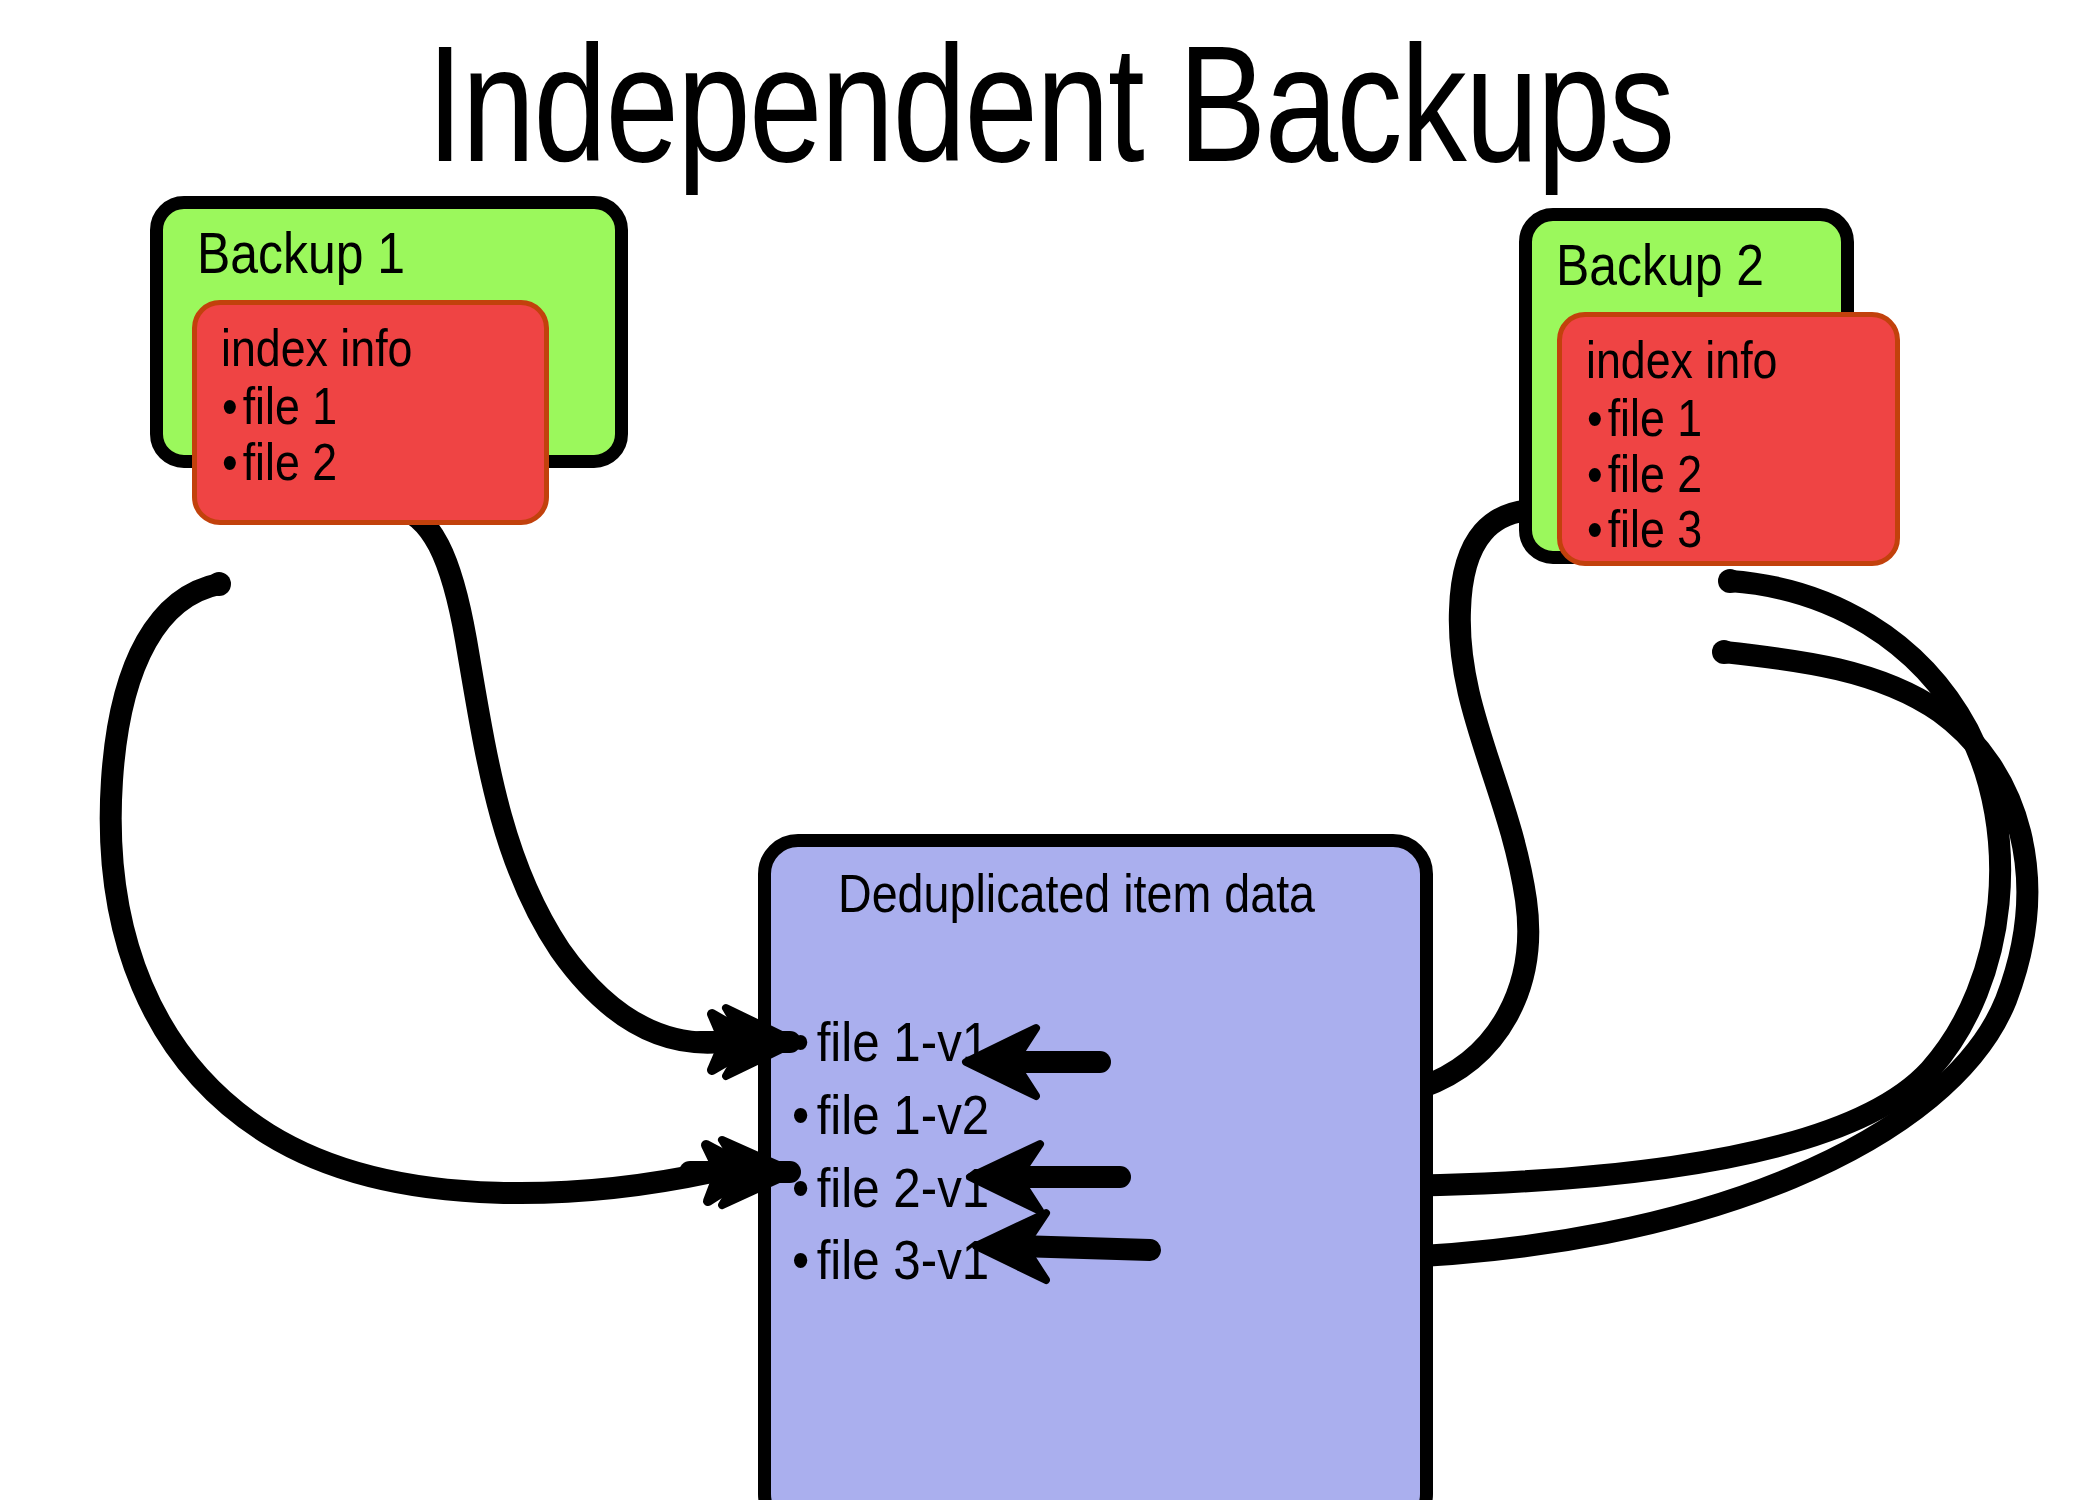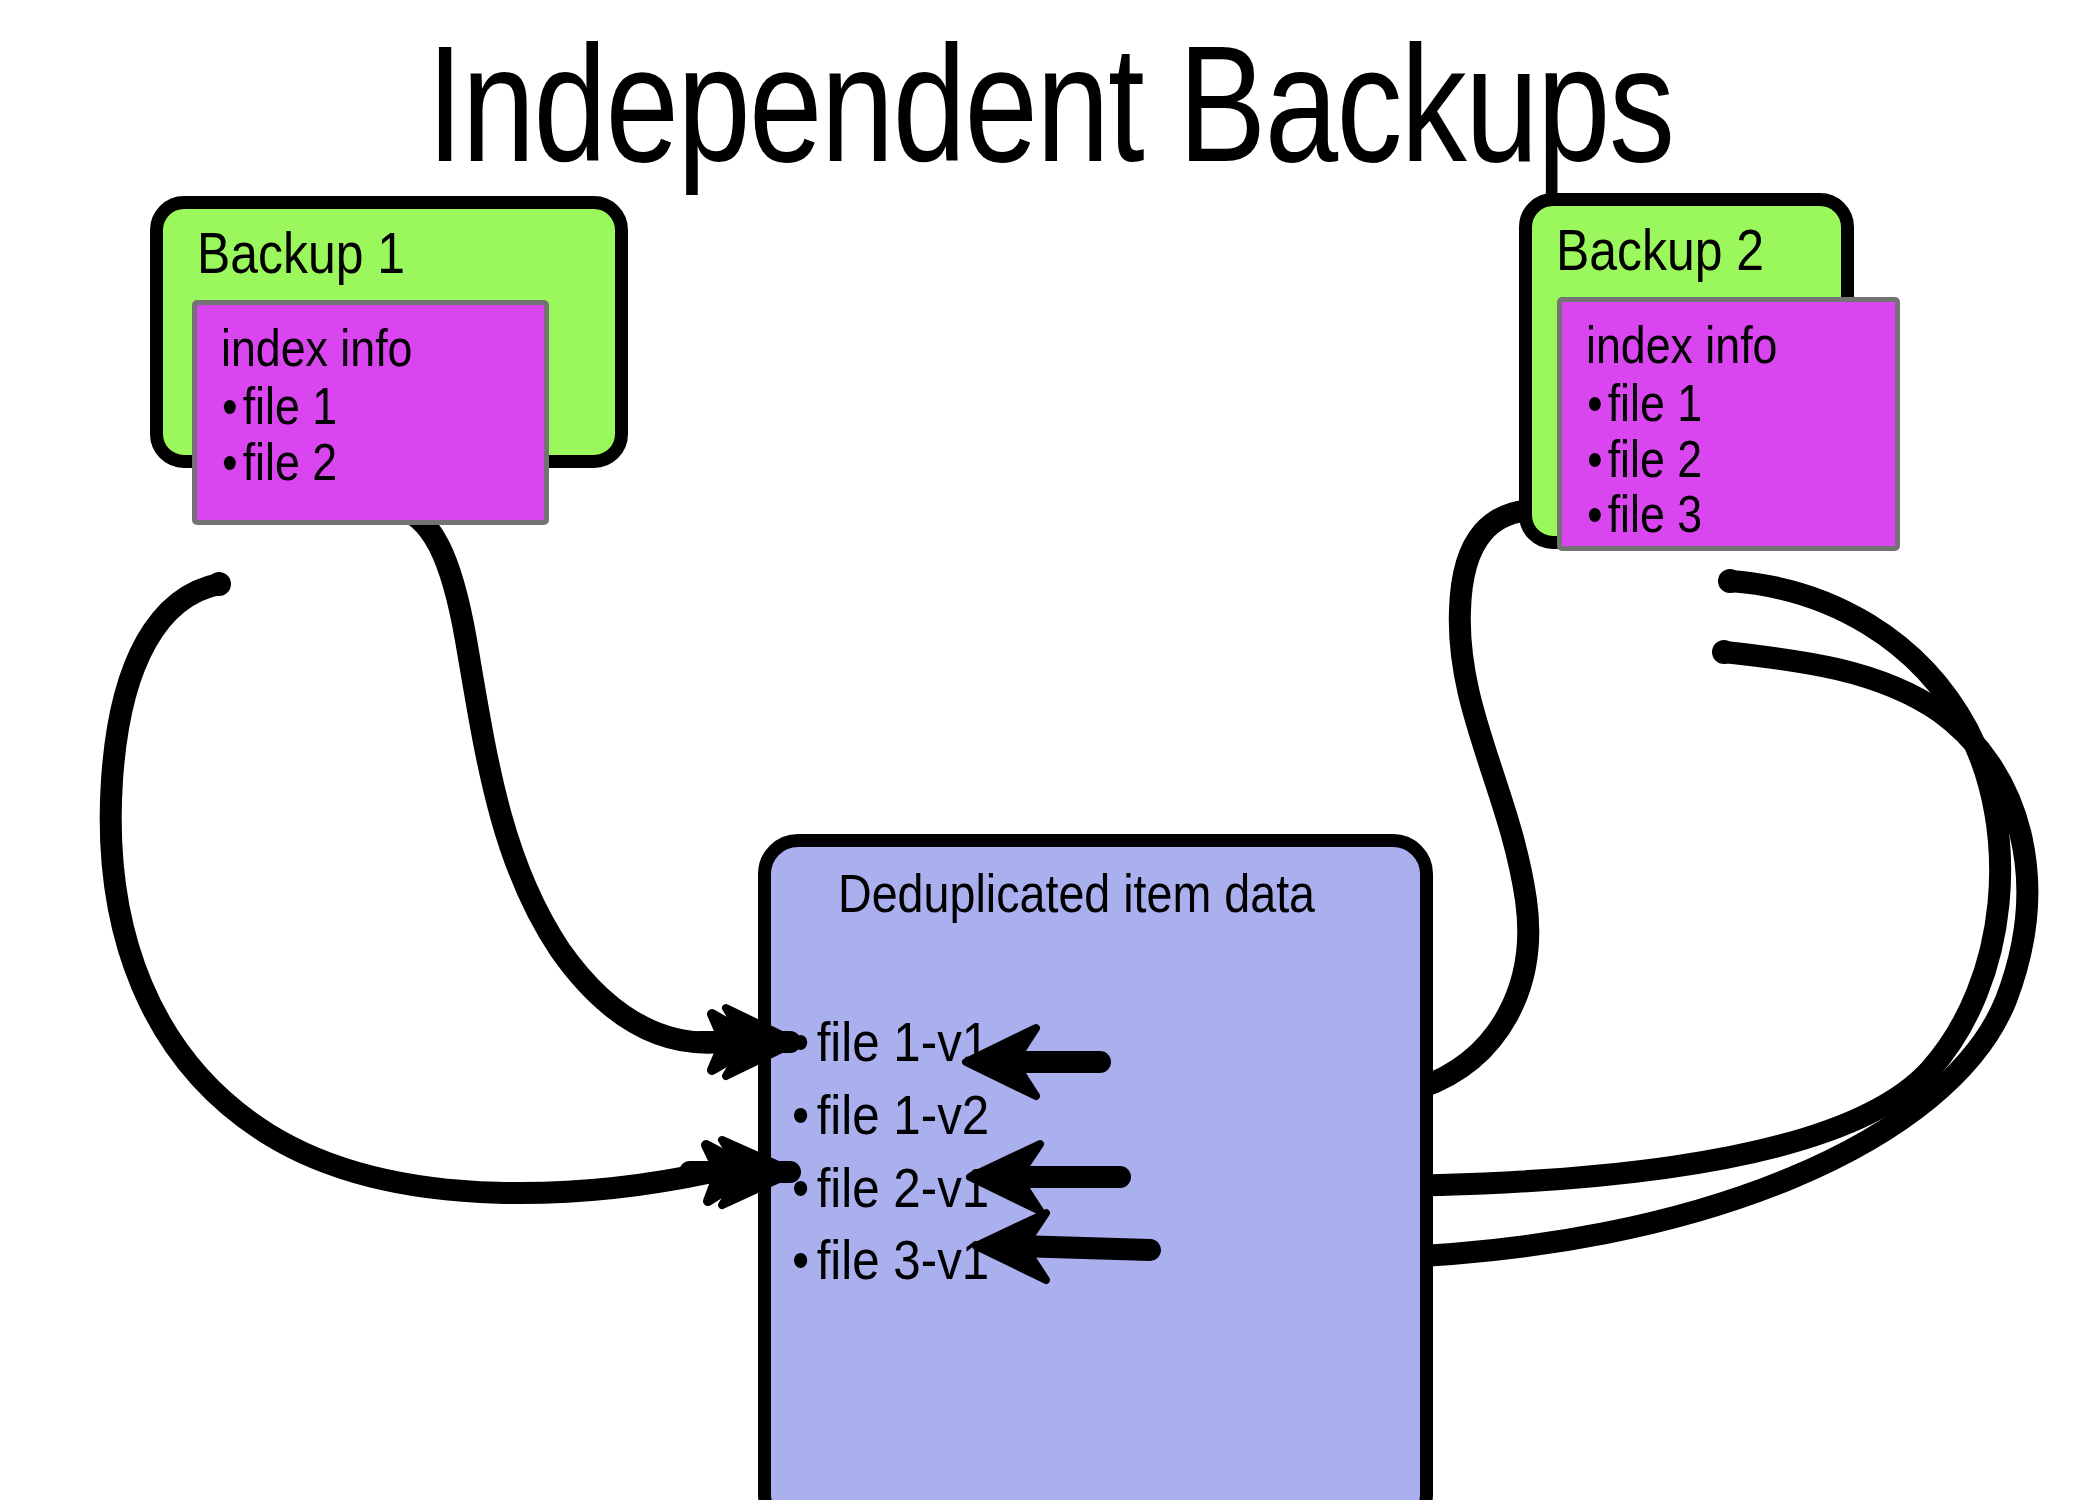--- a/index.html
+++ b/index.html
@@ -21,33 +21,33 @@
     white-space:nowrap;
   }
 
   
   #wires{position:absolute;left:0;top:0;width:2100px;height:1500px;}
 
   
   .node{position:absolute;box-sizing:border-box;border:13px solid #000;border-radius:34px;}
   .backup{background:#9BF85C;}
   #backup1{left:150px;top:196px;width:478px;height:272px;}
-  #backup2{left:1519px;top:193px;width:335px;height:356px;}
+  #backup2{left:1519px;top:208px;width:335px;height:356px;}
   #dedup{left:758px;top:834px;width:675px;height:700px;background:#AAAFEE;border-radius:40px;}
 
   .box-title{
     position:absolute;color:#000;font-weight:400;white-space:nowrap;
     transform:scaleX(0.86);transform-origin:left top;
   }
   #backup1 .box-title{left:34px;top:10px;font-size:58px;}
   #backup2 .box-title{left:24px;top:10px;font-size:58px;}
 
   .inner{
-    position:absolute;background:#d946ef;border:5px solid #737373;
-    border-radius:5px;box-sizing:border-box;
+    position:absolute;background:#ef4444;border:5px solid #c2410c;
+    border-radius:28px;box-sizing:border-box;
   }
   #backup1 .inner{left:29px;top:91px;width:357px;height:225px;}
   #backup2 .inner{left:25px;top:91px;width:343px;height:254px;}
 
   .sub-title{
     position:absolute;font-size:52px;color:#000;white-space:nowrap;
     transform:scaleX(0.86);transform-origin:left top;
   }
   #backup1 .sub-title{left:24px;top:13px;}
   #backup2 .sub-title{left:24px;top:13px;}

